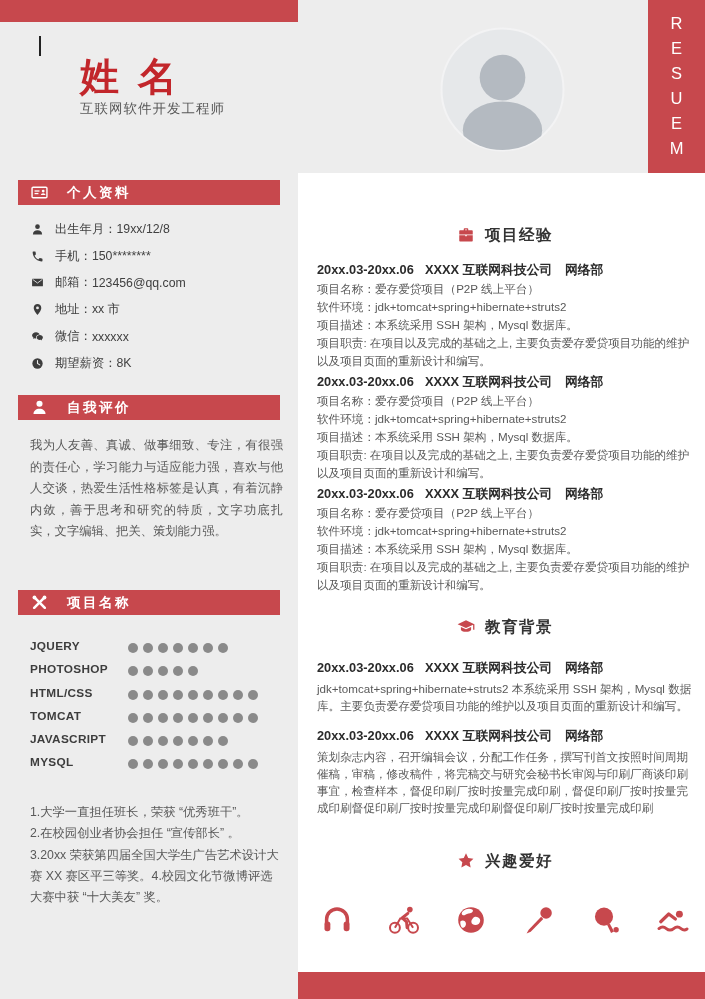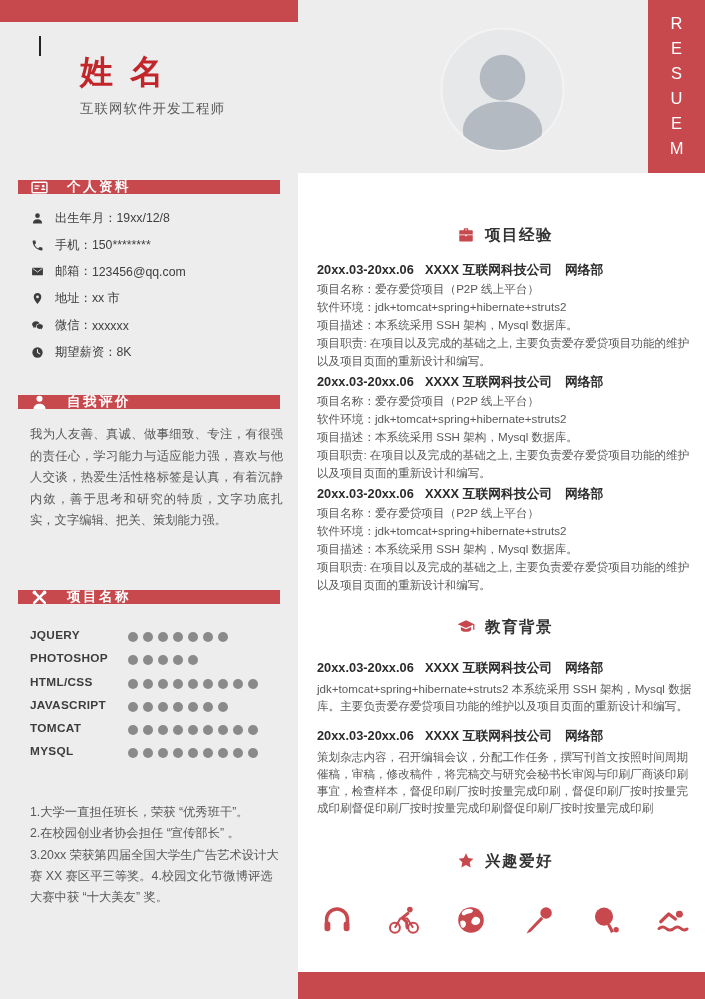--- a/index.html
+++ b/index.html
@@ -12,25 +12,25 @@
   }
   *{margin:0;padding:0;box-sizing:border-box;}
   html,body{background:#fff;}
   body{width:705px;height:999px;position:relative;font-family:"Liberation Sans","DejaVu Sans",sans-serif;overflow:hidden;}
   .page{position:absolute;inset:0;width:705px;height:999px;background:#fff;overflow:hidden;}
 
   
   .left-col{position:absolute;left:0;top:0;width:298px;height:999px;background:var(--bg-gray);}
   .top-bar{position:absolute;left:0;top:0;width:298px;height:22px;background:var(--red);}
   .text-cursor{position:absolute;left:39px;top:36px;width:2px;height:20px;background:#222;}
-  .name{position:absolute;left:80px;top:50px;font-size:33px;font-weight:bold;color:var(--name-red);letter-spacing:4px;}
+  .name{position:absolute;left:80px;top:50px;font-size:39px;font-weight:bold;color:var(--name-red);letter-spacing:4px;}
   .job-title{position:absolute;left:80px;top:100px;font-size:13.5px;color:var(--body);letter-spacing:1px;}
 
   .sb{position:absolute;left:18px;width:262px;}
-  .sb-header{height:14px;background:var(--red);display:flex;align-items:center;padding-left:13px;}
+  .sb-header{height:25px;background:var(--red);display:flex;align-items:center;padding-left:13px;}
   .ico{display:inline-block;}
   .ico svg{width:100%;height:100%;display:block;}
   .sb-header-icon{width:17px;height:17px;color:#fff;flex:0 0 17px;}
   .sb-title{color:#fff;font-weight:bold;font-size:13.5px;letter-spacing:2.5px;margin-left:19px;white-space:nowrap;}
 
   .profile-rows{margin:11px 0 0 13px;}
   .profile-row{display:flex;align-items:center;height:26.8px;}
   .row-icon{width:13px;height:13px;color:var(--dark);flex:0 0 13px;}
   .row-label{margin-left:11px;font-size:12.3px;color:#404040;white-space:pre;}
   .row-value{font-size:12.3px;color:#404040;white-space:pre;}
@@ -229,37 +229,37 @@
               <span class="dot"></span>
               <span class="dot"></span>
               <span class="dot"></span>
               <span class="dot"></span>
               <span class="dot"></span>
               <span class="dot"></span>
             </span>
           </div>
 
           <div class="skill-row">
+            <span class="skill-name">TOMCAT</span>
+            <span class="skill-dots">
+              <span class="dot"></span>
+              <span class="dot"></span>
+              <span class="dot"></span>
+              <span class="dot"></span>
+              <span class="dot"></span>
+              <span class="dot"></span>
+              <span class="dot"></span>
+              <span class="dot"></span>
+              <span class="dot"></span>
+            </span>
+          </div>
+
+          <div class="skill-row">
             <span class="skill-name">JAVASCRIPT</span>
             <span class="skill-dots">
-              <span class="dot"></span>
-              <span class="dot"></span>
-              <span class="dot"></span>
-              <span class="dot"></span>
-              <span class="dot"></span>
-              <span class="dot"></span>
-              <span class="dot"></span>
-            </span>
-          </div>
-
-          <div class="skill-row">
-            <span class="skill-name">TOMCAT</span>
-            <span class="skill-dots">
-              <span class="dot"></span>
-              <span class="dot"></span>
               <span class="dot"></span>
               <span class="dot"></span>
               <span class="dot"></span>
               <span class="dot"></span>
               <span class="dot"></span>
               <span class="dot"></span>
               <span class="dot"></span>
             </span>
           </div>
 

